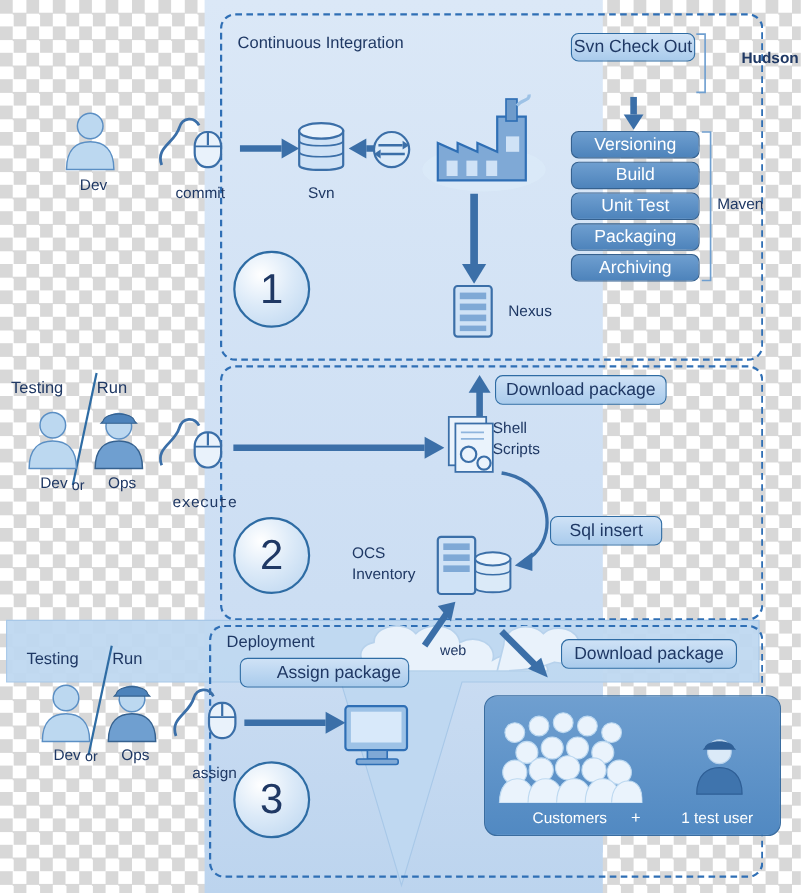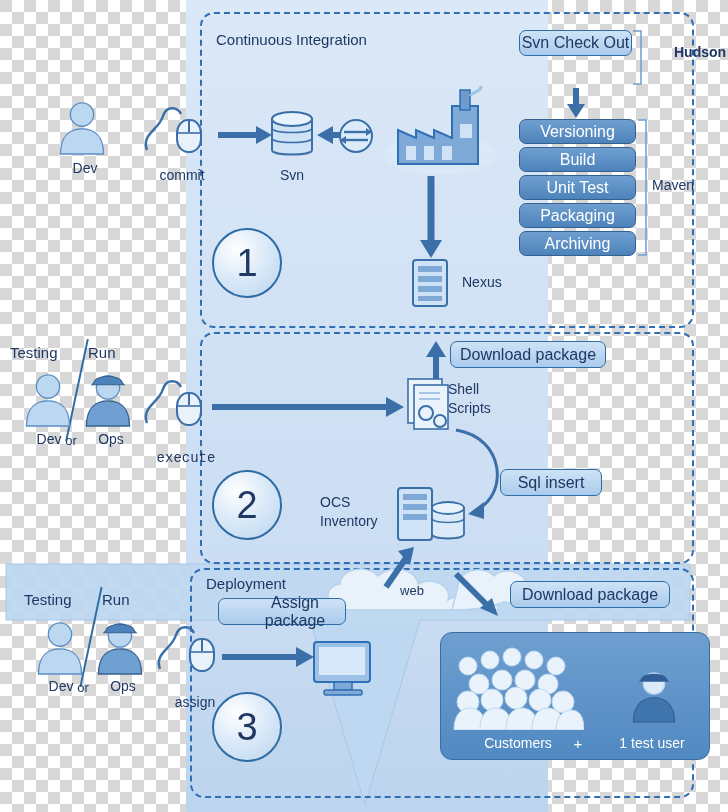--- a/index.html
+++ b/index.html
@@ -291,21 +291,21 @@
 
   <svg class="arrow" style="left:378px;top:545px;" width="40" height="44">
     <line x1="8" y1="42" x2="30" y2="10" stroke="#3b6fa8" stroke-width="6"></line>
     <polygon points="20,6 36,2 32,20" fill="#3b6fa8"></polygon>
   </svg>
   <svg class="arrow" style="left:452px;top:568px;" width="52" height="52">
     <line x1="4" y1="6" x2="38" y2="40" stroke="#3b6fa8" stroke-width="6"></line>
     <polygon points="28,40 46,48 40,30" fill="#3b6fa8"></polygon>
   </svg>
 
-  <div class="btn" style="left:218px;top:598px;width:128px;height:27px;padding-left:26px;">Assign package</div>
+  <div class="btn" style="left:218px;top:598px;width:154px;height:27px;padding-left:26px;">Assign package</div>
   <div class="btn" style="left:510px;top:581px;width:160px;height:27px;">Download package</div>
 
   <div class="customers-box" style="left:440px;top:632px;width:268px;height:126px;"></div>
 
   <svg class="arrow" style="left:452px;top:638px;" width="132" height="92" viewBox="0 0 132 92">
     <g fill="#eaf3fc" stroke="#bcd8f0" stroke-width="1">
       <circle cx="16" cy="28" r="9"></circle>
         <circle cx="38" cy="22" r="9"></circle>
         <circle cx="60" cy="19" r="9"></circle>
       <circle cx="82" cy="22" r="9"></circle>

